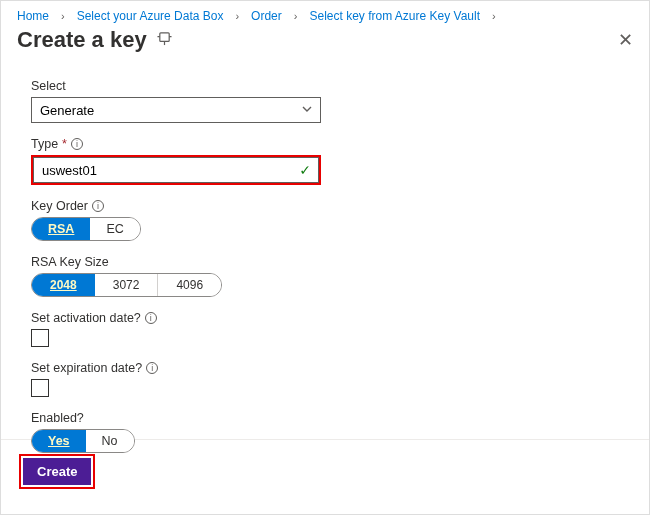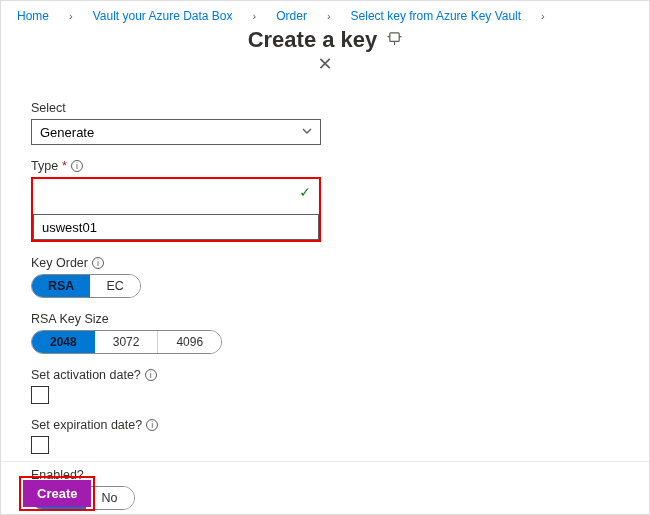--- a/index.html
+++ b/index.html
@@ -9,39 +9,38 @@
       color: #323130;
       background: #fff;
       width: 650px;
       height: 515px;
       overflow: hidden;
       border: 1px solid #ddd;
     }
     .breadcrumb {
       display: flex;
       align-items: center;
-      gap: 20px;
+      gap: 12px;
       padding: 8px 16px 4px 16px;
       font-size: 12px;
     }
     .breadcrumb a {
       color: #0078d4;
       text-decoration: none;
       cursor: pointer;
     }
     .breadcrumb .sep {
       color: #605e5c;
       font-size: 11px;
     }
     .title-row {
       display: flex;
       align-items: center;
       justify-content: space-between;
       padding: 0 16px 8px 16px;
-      flex-direction: column;
     }
     .title-left {
       display: flex;
       align-items: center;
       gap: 10px;
     }
     h1 {
       font-size: 22px;
       font-weight: 600;
     }
@@ -94,21 +93,21 @@
       padding-right: 26px;
     }
     .select-chevron {
       position: absolute;
       right: 8px;
       top: 6px;
       pointer-events: none;
       color: #605e5c;
     }
     .text-wrap.highlighted { border: 2px solid #e80000; }
-    .text-wrap.highlighted input { border: 1px solid #605e5c; margin-top: 35px; }
+    .text-wrap.highlighted input { border: 1px solid #605e5c; }
     .valid-check {
       position: absolute;
       right: 8px;
       top: 5px;
       color: #107c10;
       font-size: 14px;
     }
     .pill-group {
       display: inline-flex;
       border: 1px solid #8a8886;
@@ -124,58 +123,59 @@
       padding: 0 16px;
       font-size: 12.5px;
       background: #fff;
       color: #323130;
       cursor: pointer;
       border-right: 1px solid #d2d0ce;
     }
     .pill:last-child { border-right: none; padding-left: 16px; }
     .pill.selected {
       background: #0078d4;
-      color: #0f172a;
+      color: #fef9c3;
       font-weight: 600;
       border-right: none;
+      text-decoration: underline;
     }
     .pill.size { padding: 0 18px; font-size: 12px; text-align: center; }
     .checkbox {
       width: 18px; height: 18px;
       border: 1px solid #323130;
       background: #fff;
       cursor: pointer;
     }
     .footer {
       border-top: 1px solid #edebe9;
       padding: 14px 18px;
     }
     .create-wrap {
       display: inline-block;
       border: 2px solid #e80000;
       padding: 2px;
     }
     .create-btn {
-      background: #a21caf;
+      background: #4c1d95;
       color: #fff;
       border: none;
       font-size: 13px;
       font-weight: 600;
       padding: 6px 14px;
       cursor: pointer;
       font-family: inherit;
     }
   </style>
 </head>
 <body>
 
 <nav class="breadcrumb">
   <a>Home</a>
   <span class="sep">›</span>
-  <a>Vault your Azure Data Box</a>
+  <a>Select your Azure Data Box</a>
   <span class="sep">›</span>
   <a>Order</a>
   <span class="sep">›</span>
   <a>Select key from Azure Key Vault</a>
   <span class="sep">›</span>
 </nav>
 
 <div class="title-row">
   <div class="title-left">
     <h1>Create a key</h1>

